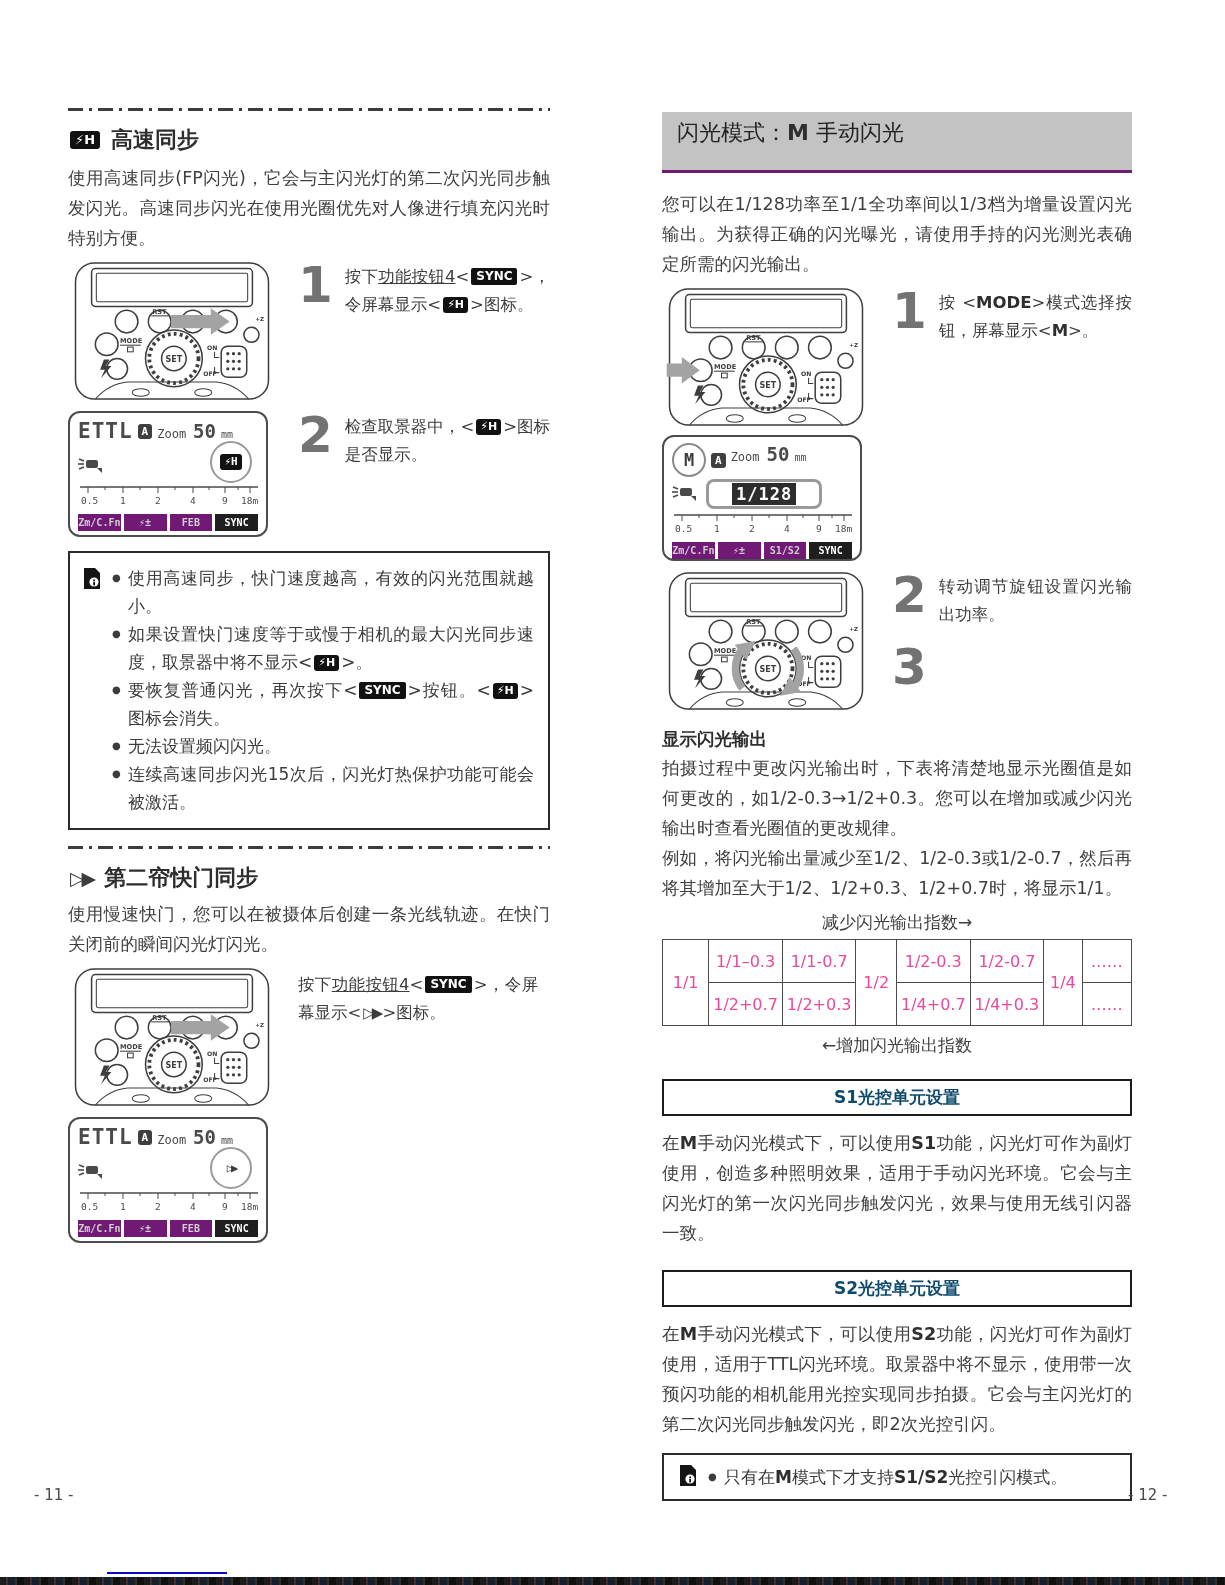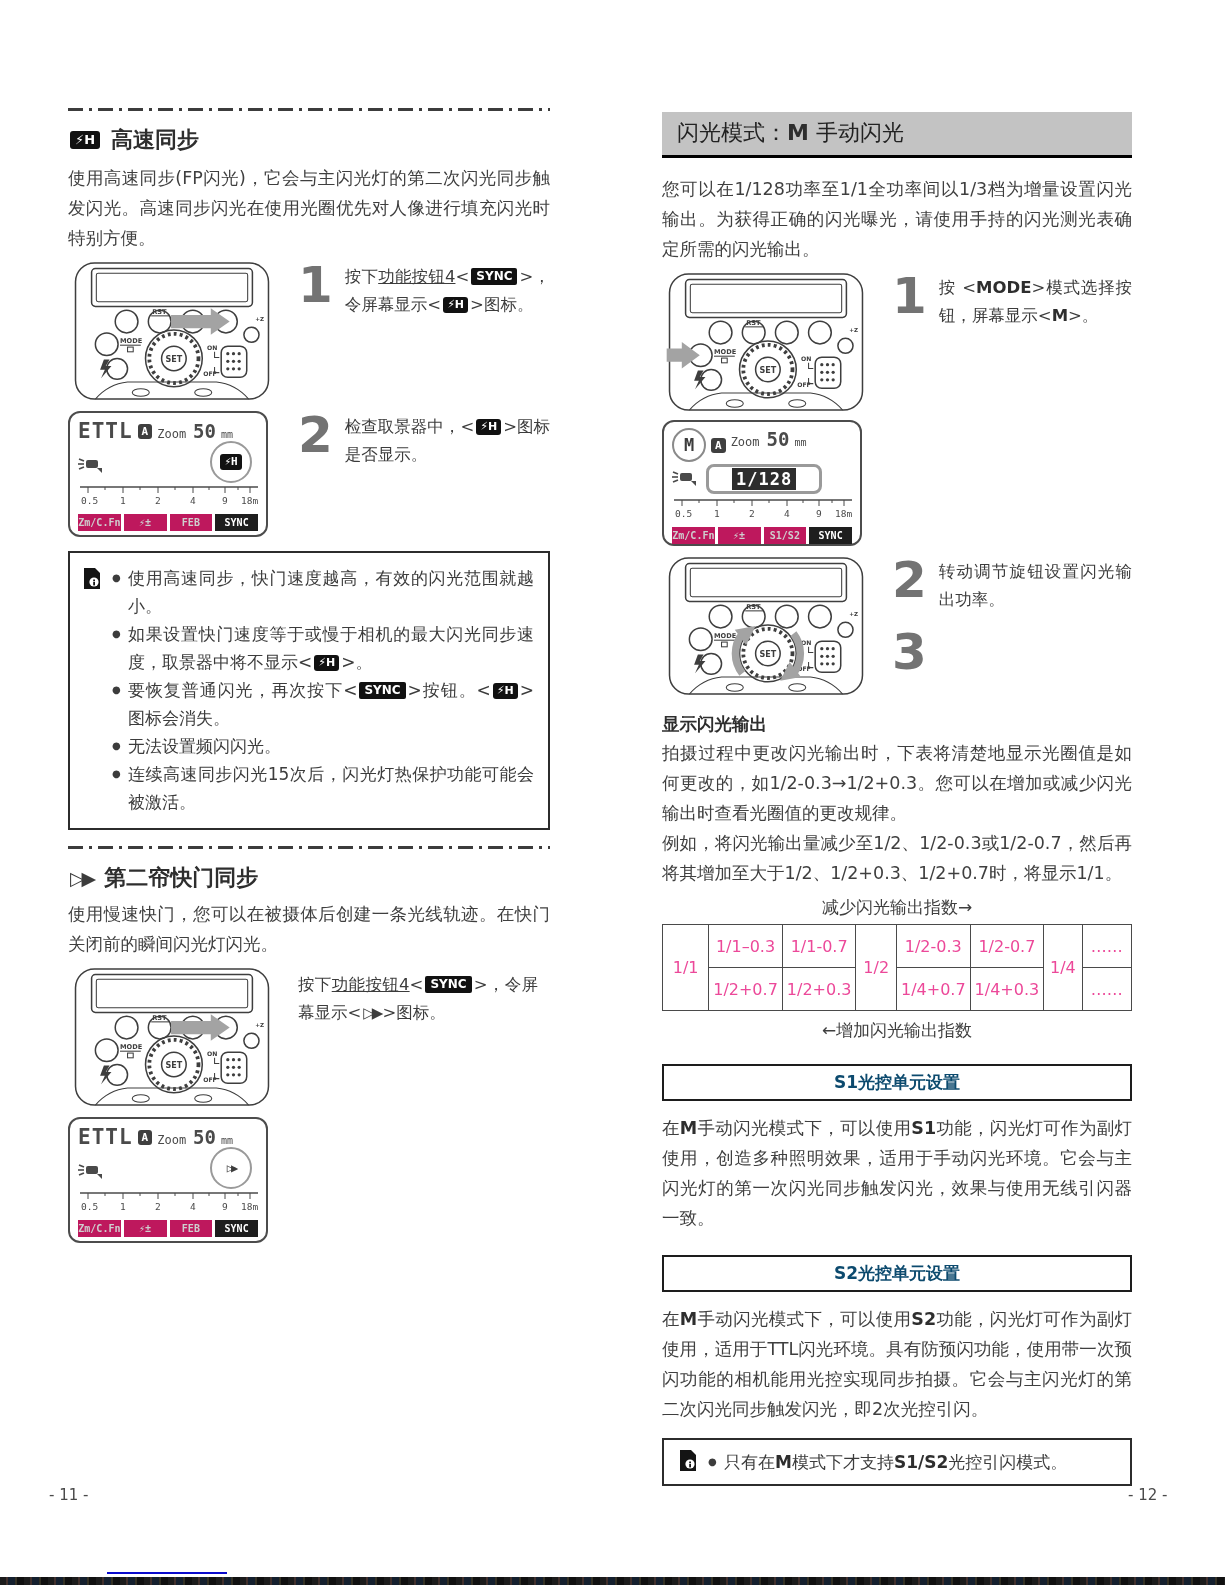--- a/index.html
+++ b/index.html
@@ -30,21 +30,21 @@
   .seg-curtain{letter-spacing:-3px;color:#3c3c3c;font-size:15px;margin:0 2px;}
 
   
   .notebox{border:2px solid #2c2c2c;margin-top:14px;padding:11px 14px 12px 12px;display:flex;align-items:flex-start;}
   .notebox ul{list-style:none;margin:0;padding:0 0 0 10px;}
   .notebox li{font-size:17px;line-height:28px;text-align:justify;padding-left:16px;position:relative;}
   .notebox li::before{content:"●";position:absolute;left:0;top:0;font-size:10px;line-height:28px;color:#3c3c3c;}
   .note-ic{flex:0 0 20px;margin-top:4px;}
 
   
-  .hdrbar{background:#c3c3c3;border-bottom:3px solid #000000;padding:6px 15px 7px 15px;font-size:22px;color:#222;}
+  .hdrbar{background:#c3c3c3;border-bottom:3px solid #701a75;padding:6px 15px 22px 15px;font-size:22px;color:#222;}
 
   .subhead{font-size:17.5px;font-weight:bold;color:#2e2e2e;margin:16px 0 0 0;}
   .tbl-cap{text-align:center;font-size:17px;margin-top:8px;color:#3f3f3f;}
   table.pw{width:100%;border-collapse:collapse;margin-top:5px;}
   table.pw td{border:1px solid #4a4a4a;text-align:center;font-size:16px;height:42px;color:#ec4899;padding:0 4px;}
   .boxhead{border:2px solid #1d1d1d;text-align:center;font-weight:bold;font-size:17px;padding:5px 0;margin:22px 0 0 0;color:#0c4a6e;}
 
   
   .lcd{position:relative;width:200px;height:126px;border:2px solid #4c4c4c;border-radius:12px;background:#fff;
        font-family:"DejaVu Sans Mono","Liberation Mono",monospace;color:#4a4a4a;padding:6px 8px;box-sizing:border-box;}
@@ -57,21 +57,21 @@
   .lcd-focal{font-size:19px;font-weight:bold;margin-left:2px;}
   .lcd-mm{font-size:10px;}
   .lcd-mid{display:flex;align-items:center;margin-top:8px;height:30px;}
   .lcd-circ-ic{position:absolute;right:14px;top:28px;width:38px;height:38px;border:2px solid #9a9a9a;border-radius:50%;
                display:flex;align-items:center;justify-content:center;}
   .pwr-wrap{display:flex;align-items:center;margin-left:4px;}
   .pwr-box{border:3px solid #9a9a9a;border-radius:8px;padding:2px 23px;margin-left:4px;}
   .pwr-val{background:#2d2d2d;color:#fff;font-size:17px;font-weight:bold;padding:1px 4px;letter-spacing:1px;}
   .lcd-scale{margin-top:2px;}
   .lcd-btns{display:flex;gap:3px;margin-top:3px;}
-  .lcd-btn{flex:1;background:#be185d;color:#cfcfcf;font-size:10px;font-weight:bold;text-align:center;padding:3px 0;}
+  .lcd-btn{flex:1;background:#701a75;color:#cfcfcf;font-size:10px;font-weight:bold;text-align:center;padding:3px 0;}
   .lcd-btn.dark{background:#1e1e1e;color:#fff;}
 
   .pagenum{position:absolute;font-size:15px;color:#4a4a4a;}
   .blue-line{position:absolute;left:107px;top:1572px;width:120px;height:2px;background:#0a0acd;}
   .noise{position:absolute;left:0;top:1577px;width:1225px;height:8px;
          background:repeating-linear-gradient(90deg,#1c1c1c 0 6px,#41302c 6px 8px,#15202e 8px 15px,#333024 15px 17px,#101010 17px 24px);}
 
   
   .device-slot svg{display:block;}
   .device-slot .arrow-fn4,.device-slot .arrow-mode,.device-slot .arrow-dial{display:none;}
@@ -628,34 +628,34 @@
         <td>……</td>
       </tr>
     </tbody>
       </table>
     <div class="tbl-cap">←增加闪光输出指数</div>
 
     <div class="boxhead">S1光控单元设置</div>
     <p class="body-p" style="margin-top:12px;"><span>在</span><span class="seg-b">M</span><span>手动闪光模式下，可以使用</span><span class="seg-b">S1</span><span>功能，闪光灯可作为副灯使用，创造多种照明效果，适用于手动闪光环境。它会与主闪光灯的第一次闪光同步触发闪光，效果与使用无线引闪器一致。</span></p>
 
     <div class="boxhead">S2光控单元设置</div>
-    <p class="body-p" style="margin-top:12px;"><span>在</span><span class="seg-b">M</span><span>手动闪光模式下，可以使用</span><span class="seg-b">S2</span><span>功能，闪光灯可作为副灯使用，适用于TTL闪光环境。具有防预闪功能，使用带一次预闪功能的相机能用光控实现同步拍摄。它会与主闪光灯的第二次闪光同步触发闪光，即2次光控引闪。</span></p>
+    <p class="body-p" style="margin-top:12px;"><span>在</span><span class="seg-b">M</span><span>手动闪光模式下，可以使用</span><span class="seg-b">S2</span><span>功能，闪光灯可作为副灯使用，适用于TTL闪光环境。取景器中将不显示，使用带一次预闪功能的相机能用光控实现同步拍摄。它会与主闪光灯的第二次闪光同步触发闪光，即2次光控引闪。</span></p>
 
     <div class="notebox" style="padding:8px 14px;">
       <span class="note-ic noteic-slot" style="margin-top:2px;">
   <svg width="19" height="21" viewBox="0 0 19 21">
     <path d="M2 0 h11 l5 5 v16 h-16 z" fill="#141414"></path>
     <circle cx="12" cy="14" r="4.6" fill="#fff"></circle>
     <rect x="11.2" y="11.5" width="1.8" height="1.8" fill="#141414"></rect>
     <rect x="11.2" y="14" width="1.8" height="3.4" fill="#141414"></rect>
   </svg>
 </span>
       <ul>
         <li><span>只有在</span><span class="seg-b">M</span><span>模式下才支持</span><span class="seg-b">S1/S2</span><span>光控引闪模式。</span></li>
       </ul>
     </div>
   </div>
 
-  <div class="pagenum" style="left:49px;top:1486px;">- 11 -</div>
+  <div class="pagenum" style="left:34px;top:1486px;">- 11 -</div>
   <div class="pagenum" style="left:1128px;top:1486px;">- 12 -</div>
   <div class="blue-line"></div>
   <div class="noise"></div>
 </div>
 
 </body></html>

